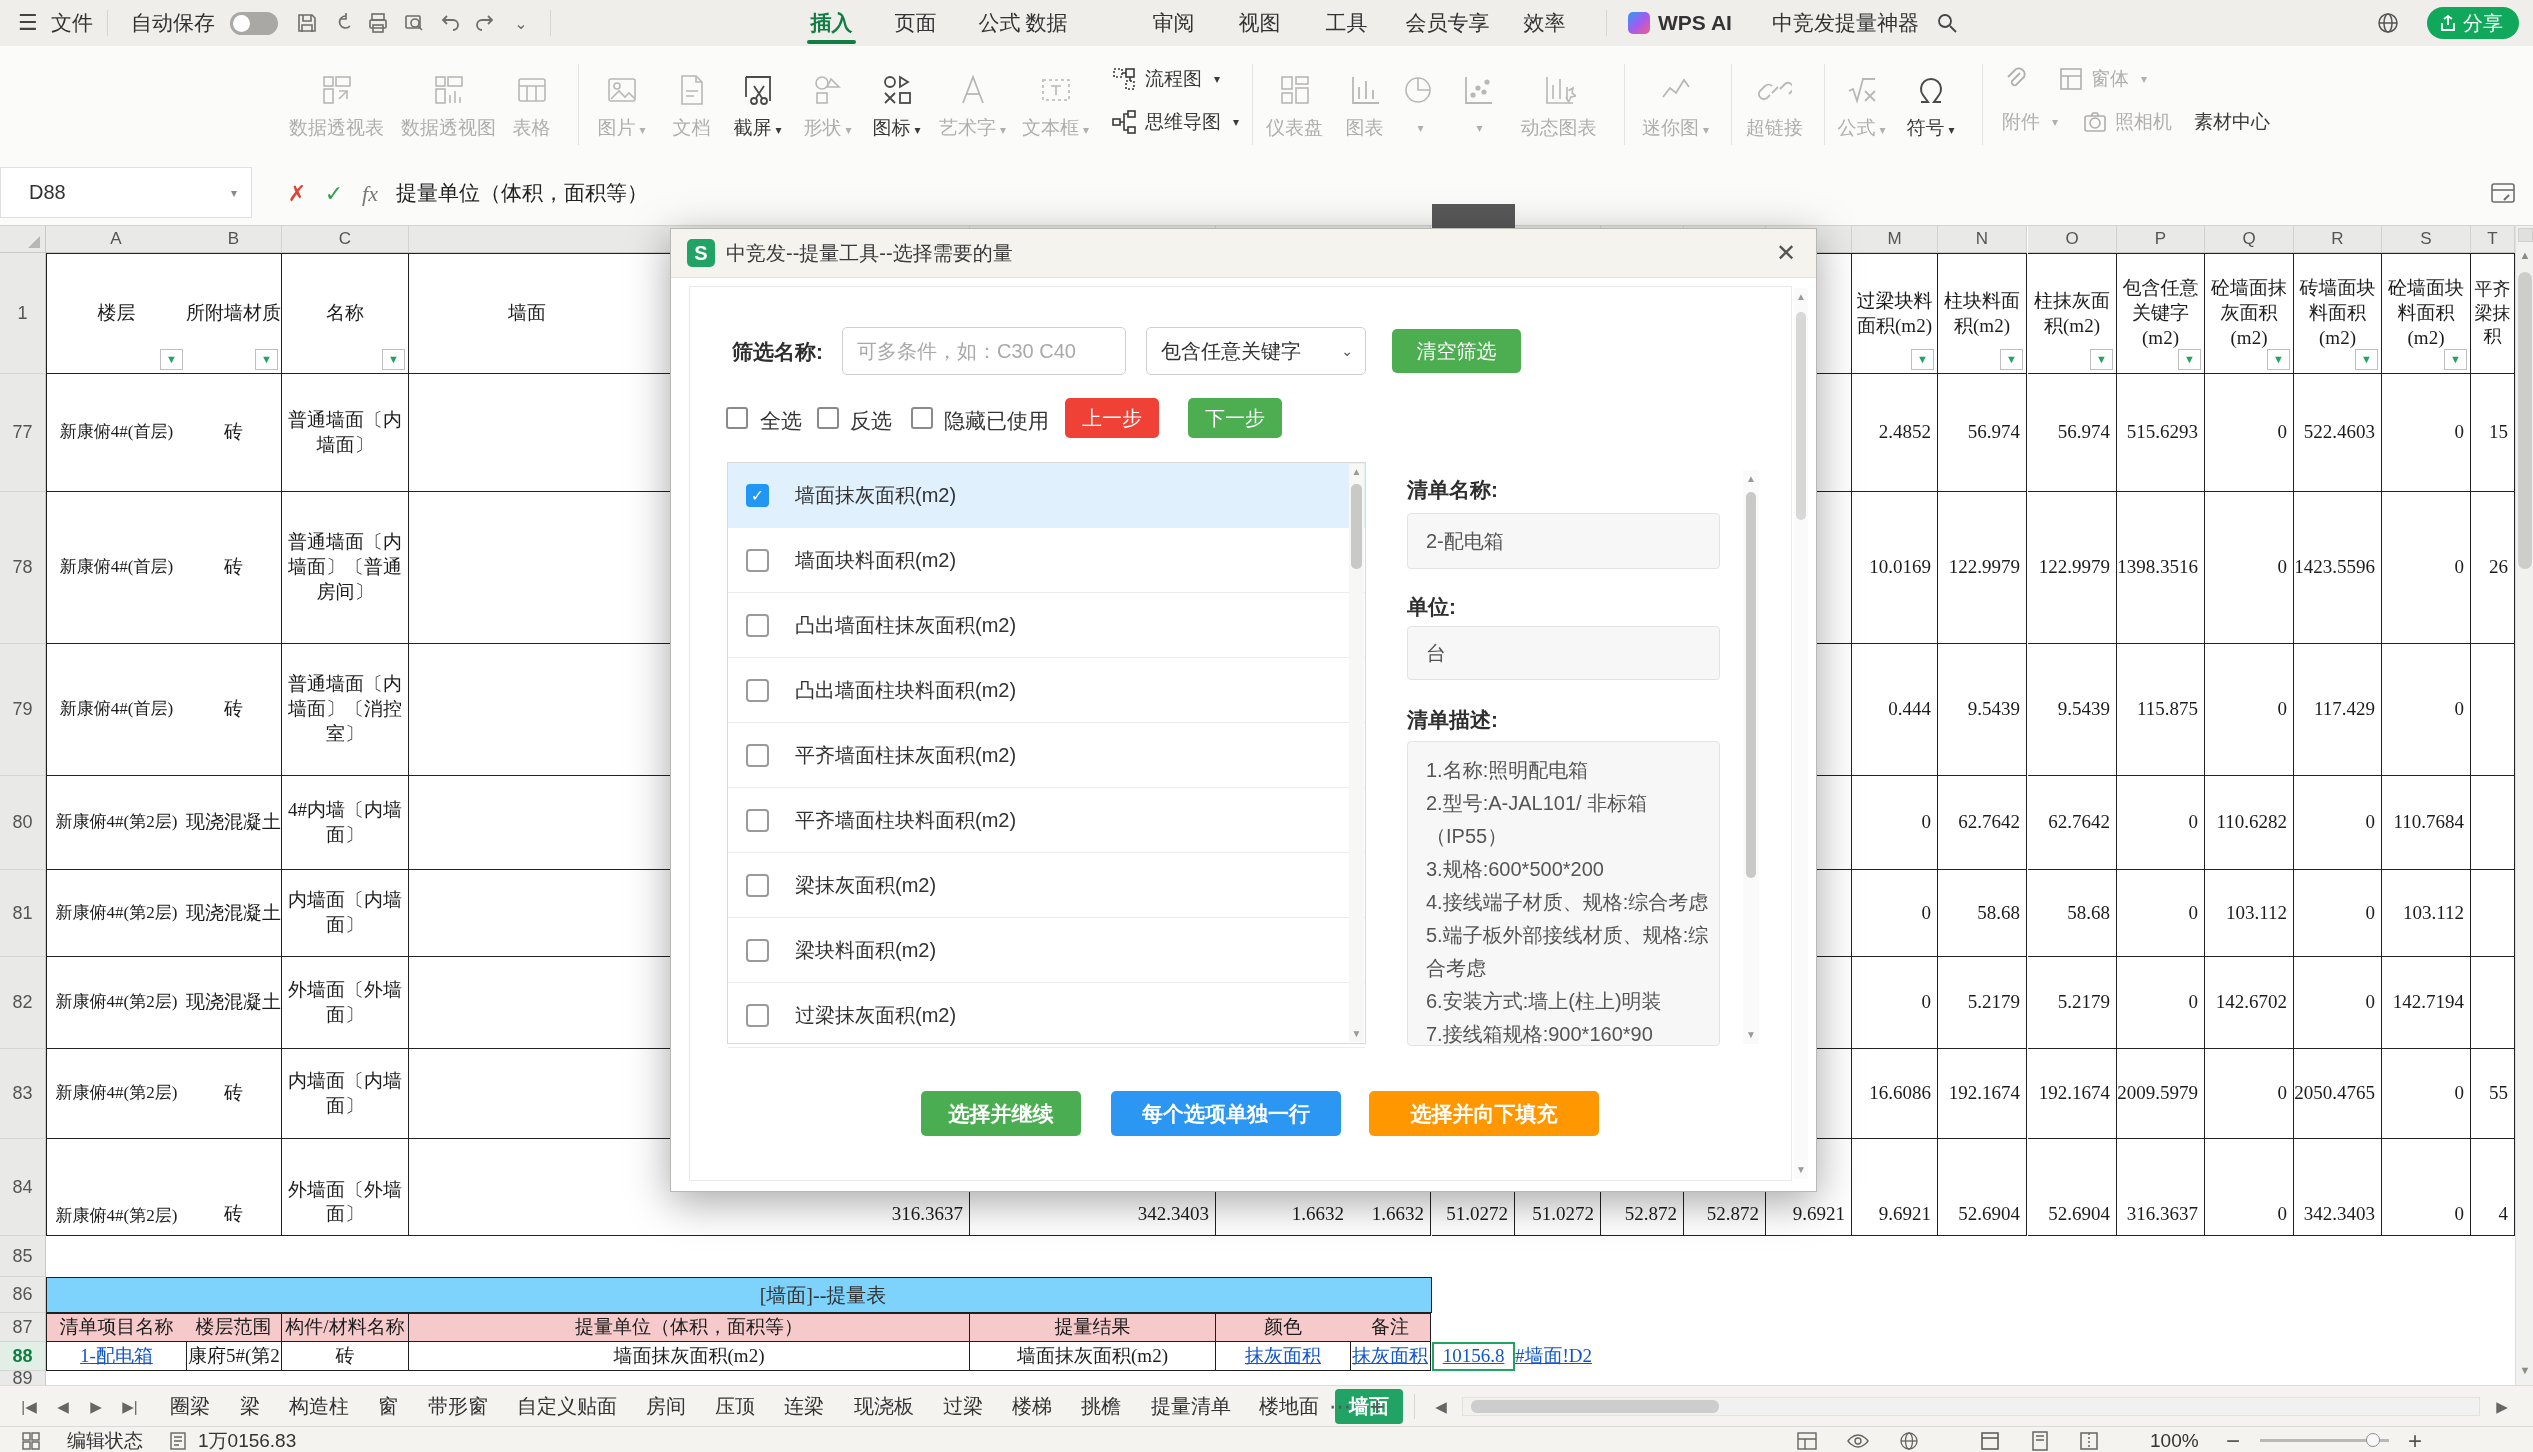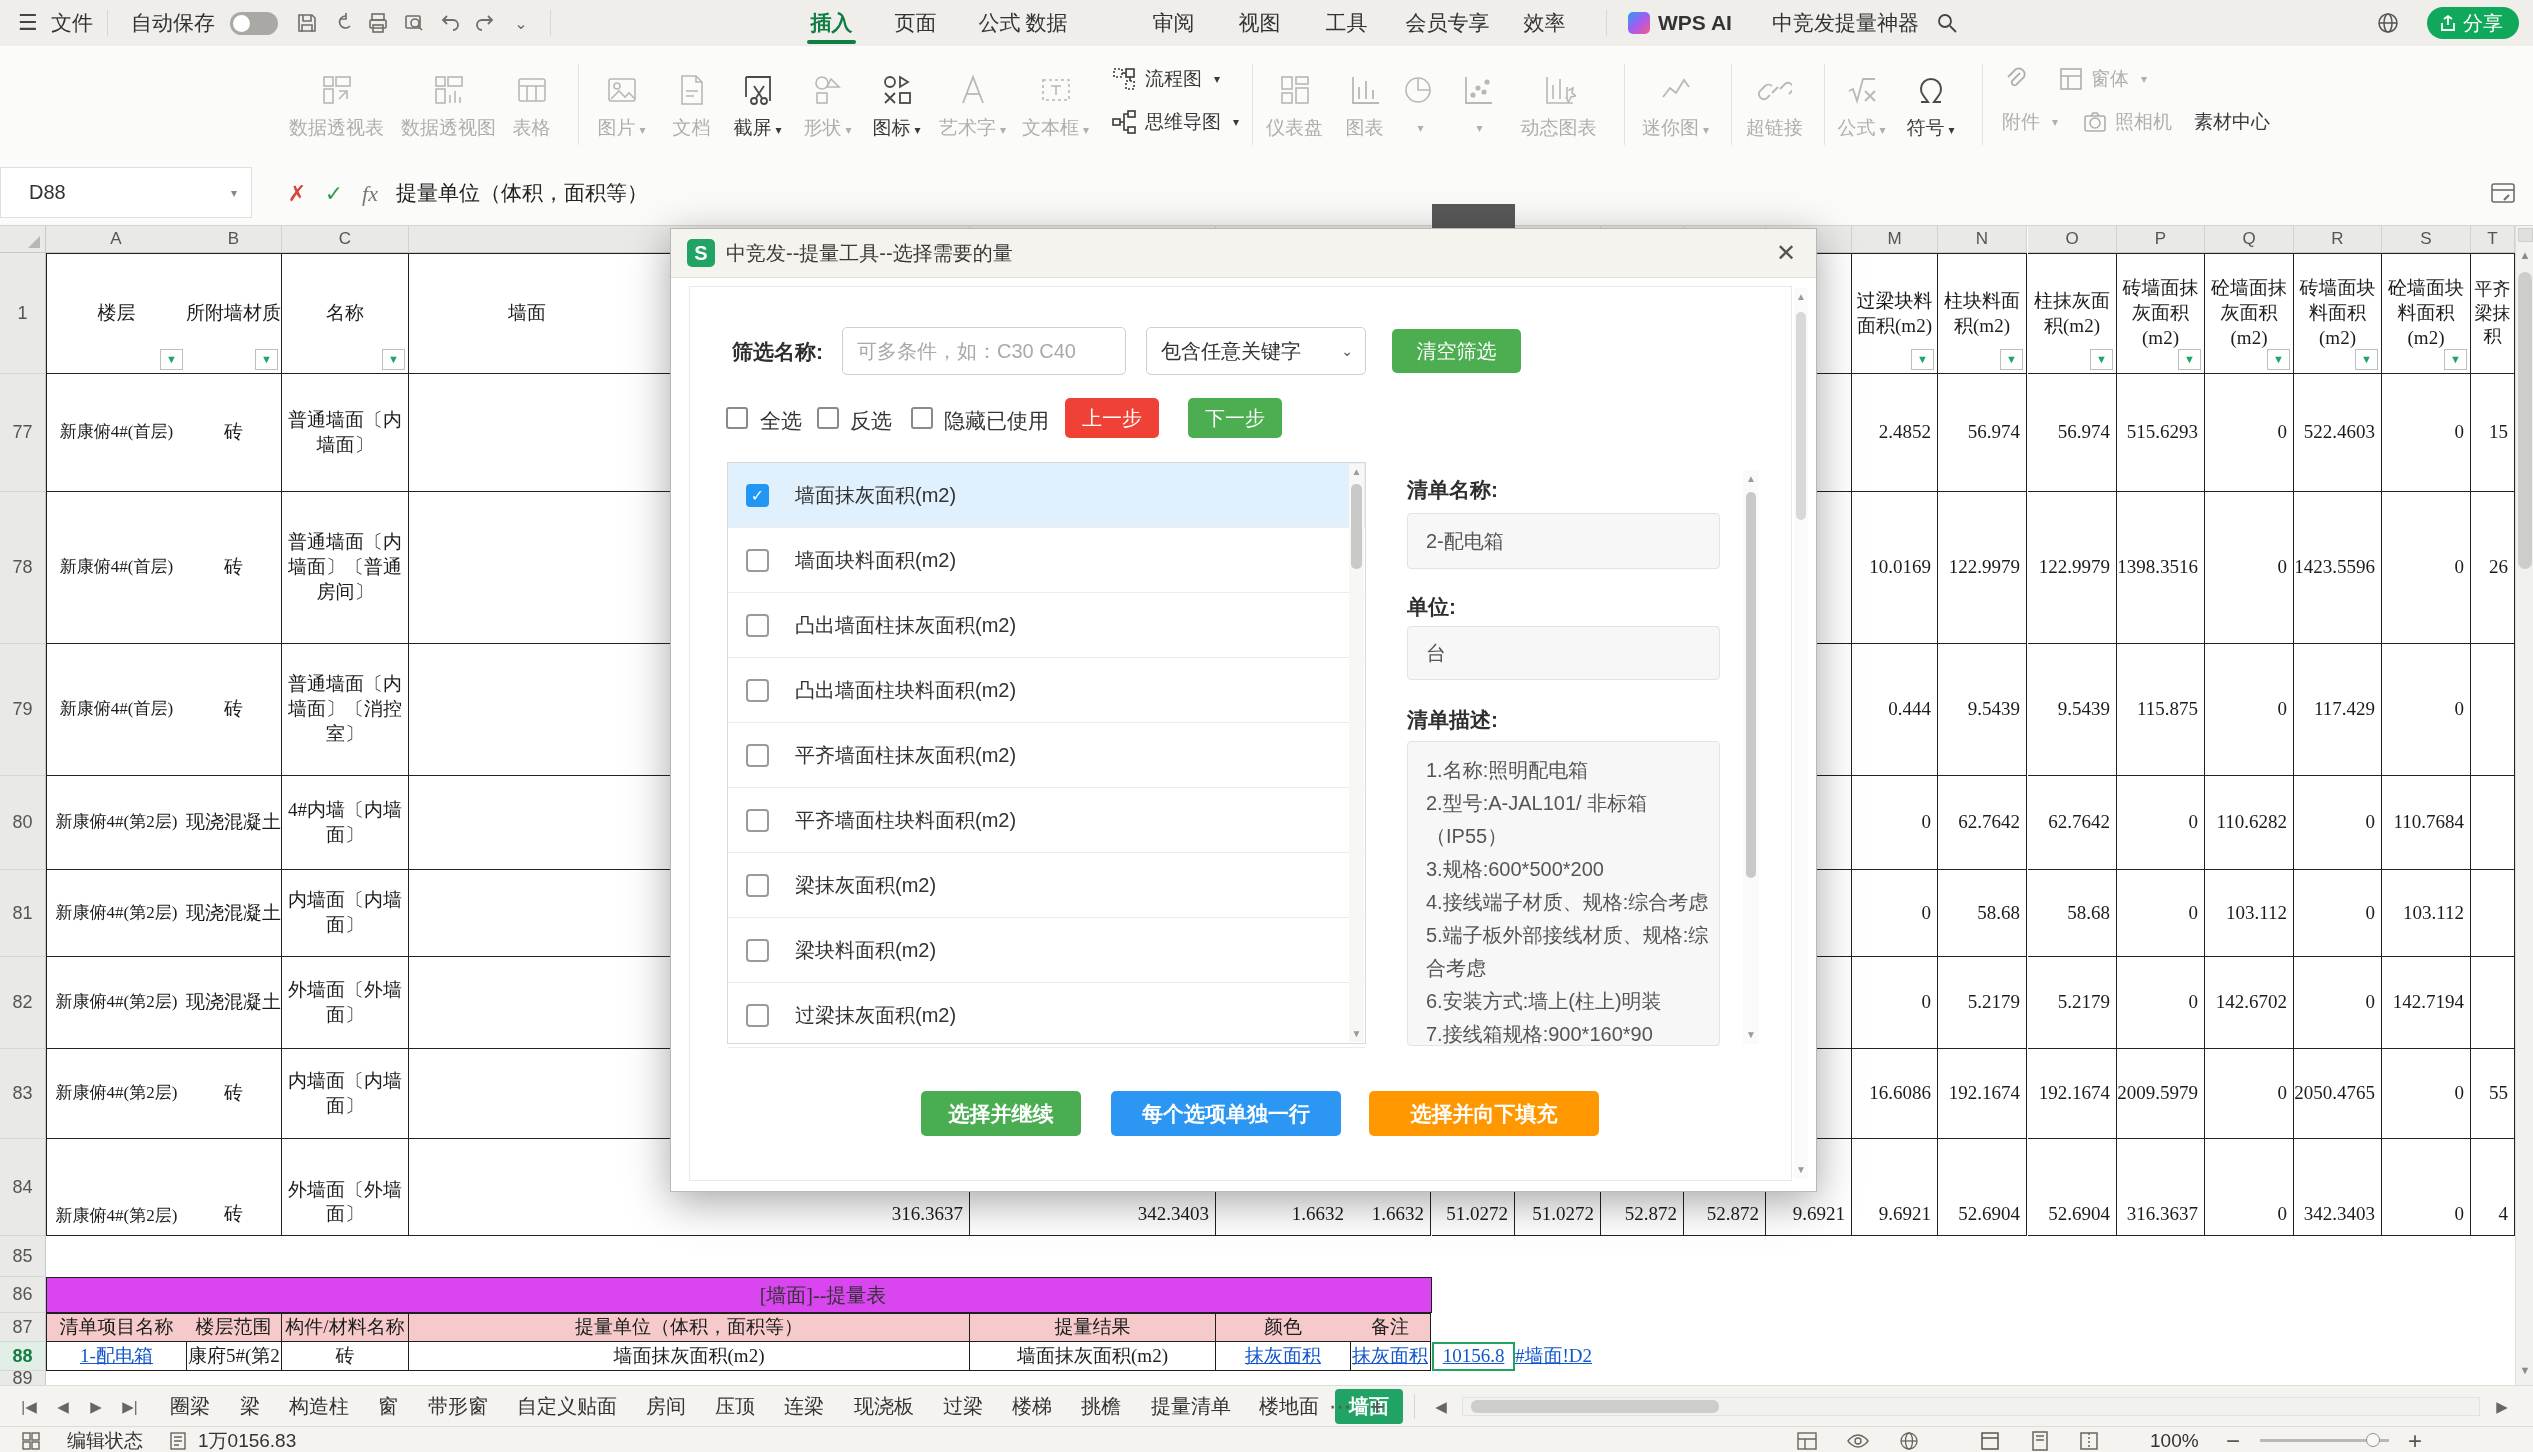--- a/index.html
+++ b/index.html
@@ -71,21 +71,21 @@
   .hdr .cD{justify-content:flex-start;padding-left:99px;}
   .hdr .cT{white-space:pre-line;font-size:18px;}
   [data-row="77"]{height:118px}[data-row="78"]{height:152px}[data-row="79"]{height:132px}
   [data-row="80"]{height:94px}[data-row="81"]{height:87px}[data-row="82"]{height:92px}
   [data-row="83"]{height:90px}[data-row="84"]{height:97px}
   [data-row="84"] .cell{align-items:flex-end;padding-bottom:8px;}
   .cellA{white-space:nowrap;font-size:17px;}
   
   .plain{position:relative;}
   #row85{height:41px;}#row86{height:36px;}#row87{height:29px;}#row88{height:29px;}#row89{height:16px;overflow:hidden;}
-  .pink{background:#d946ef;}
+  .pink{background:#7dd3fc;}
   #banner-cell{position:absolute;left:46px;width:1386px;top:0;bottom:0;box-sizing:border-box;border:1px solid #1f1f1f;
      display:flex;align-items:center;justify-content:center;padding-left:168px;font-family:"Liberation Serif",serif;font-size:20px;}
   .bt .cell{border-right:1px solid #1f1f1f;border-bottom:1px solid #1f1f1f;font-size:19px;text-align:center;}
   .bt .cA{border-left:1px solid #1f1f1f;}
   #row87 .cell{background:#f6caca;border-top:1px solid #1f1f1f;}
   .link{color:#1155cc;text-decoration:underline;}
   #res-cell{border:2px solid #21a366 !important;}
   .rh88{background:#e2efe7 !important;color:#117c43 !important;font-weight:bold;}
   #dark-sliver{position:absolute;left:1432px;top:204px;width:83px;height:50px;background:#595959;z-index:5;}
   
@@ -555,21 +555,21 @@
       <div class="cell cF"></div>
       <div class="cell cG"></div>
       <div class="cell cH"></div>
       <div class="cell cI"></div>
       <div class="cell cJ"></div>
       <div class="cell cK"></div>
       <div class="cell cL"></div>
       <div class="cell cM flt">过梁块料面积(m2)</div>
       <div class="cell cN flt">柱块料面积(m2)</div>
       <div class="cell cO flt">柱抹灰面积(m2)</div>
-      <div class="cell cP flt">砖墙面抹灰面积(m2)</div>
+      <div class="cell cP flt">包含任意关键字(m2)</div>
       <div class="cell cQ flt">砼墙面抹灰面积(m2)</div>
       <div class="cell cR flt">砖墙面块料面积(m2)</div>
       <div class="cell cS flt">砼墙面块料面积(m2)</div>
       <div class="cell cT">平齐
 梁抹
 积</div>
     </div>
 
     <div>
 

